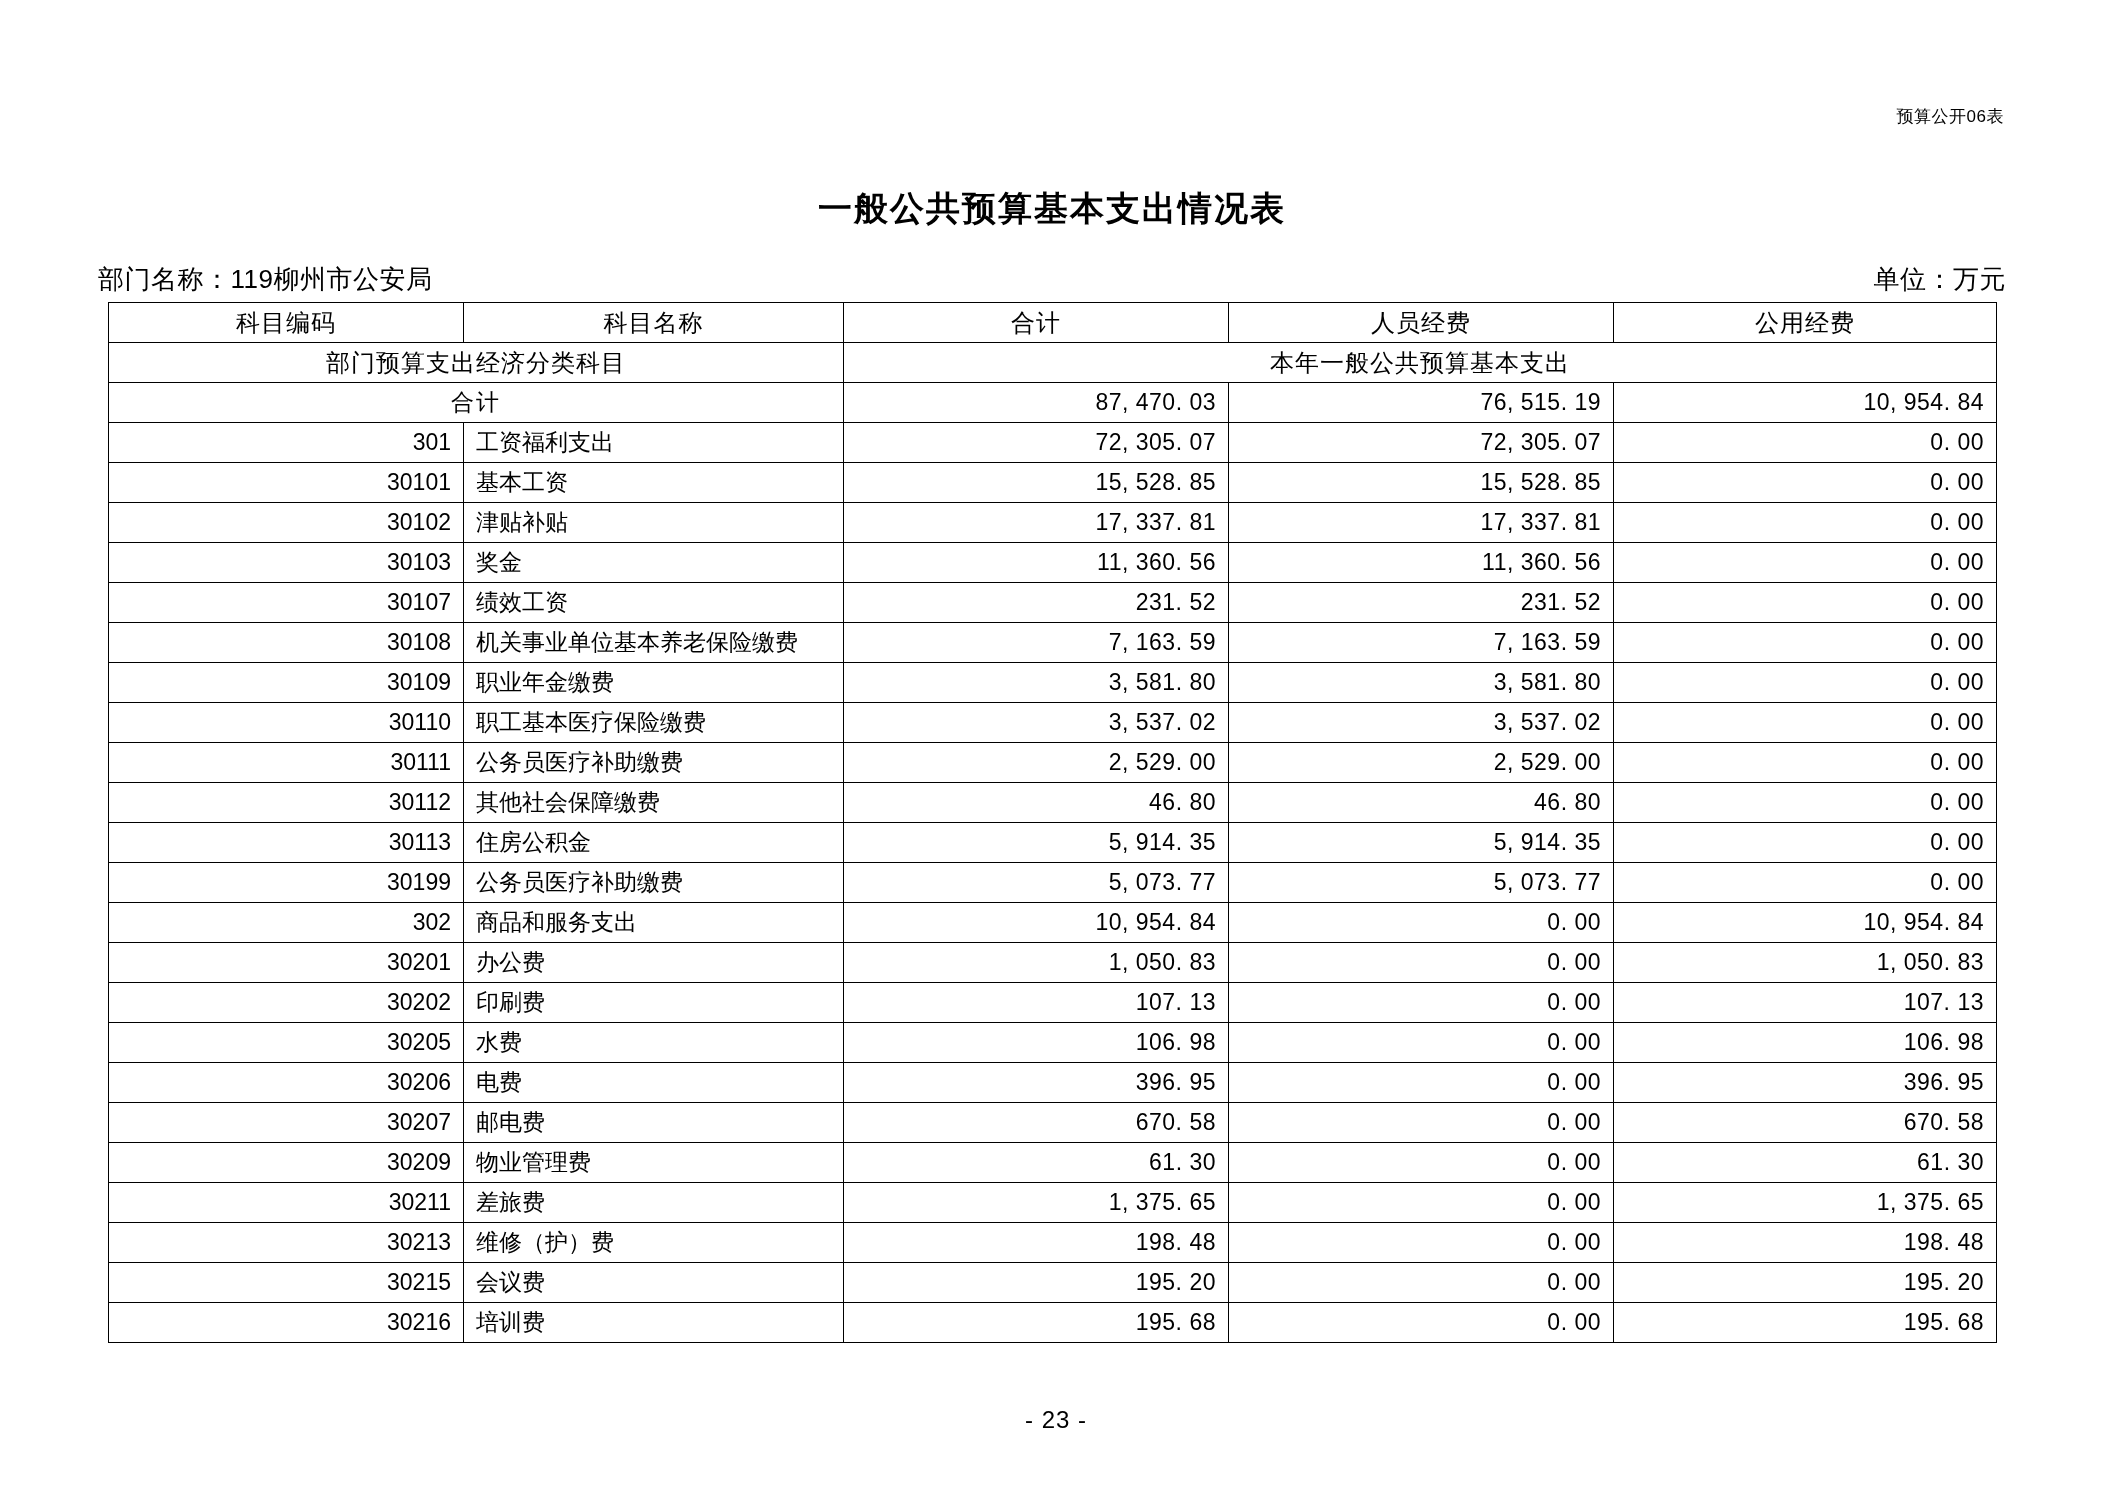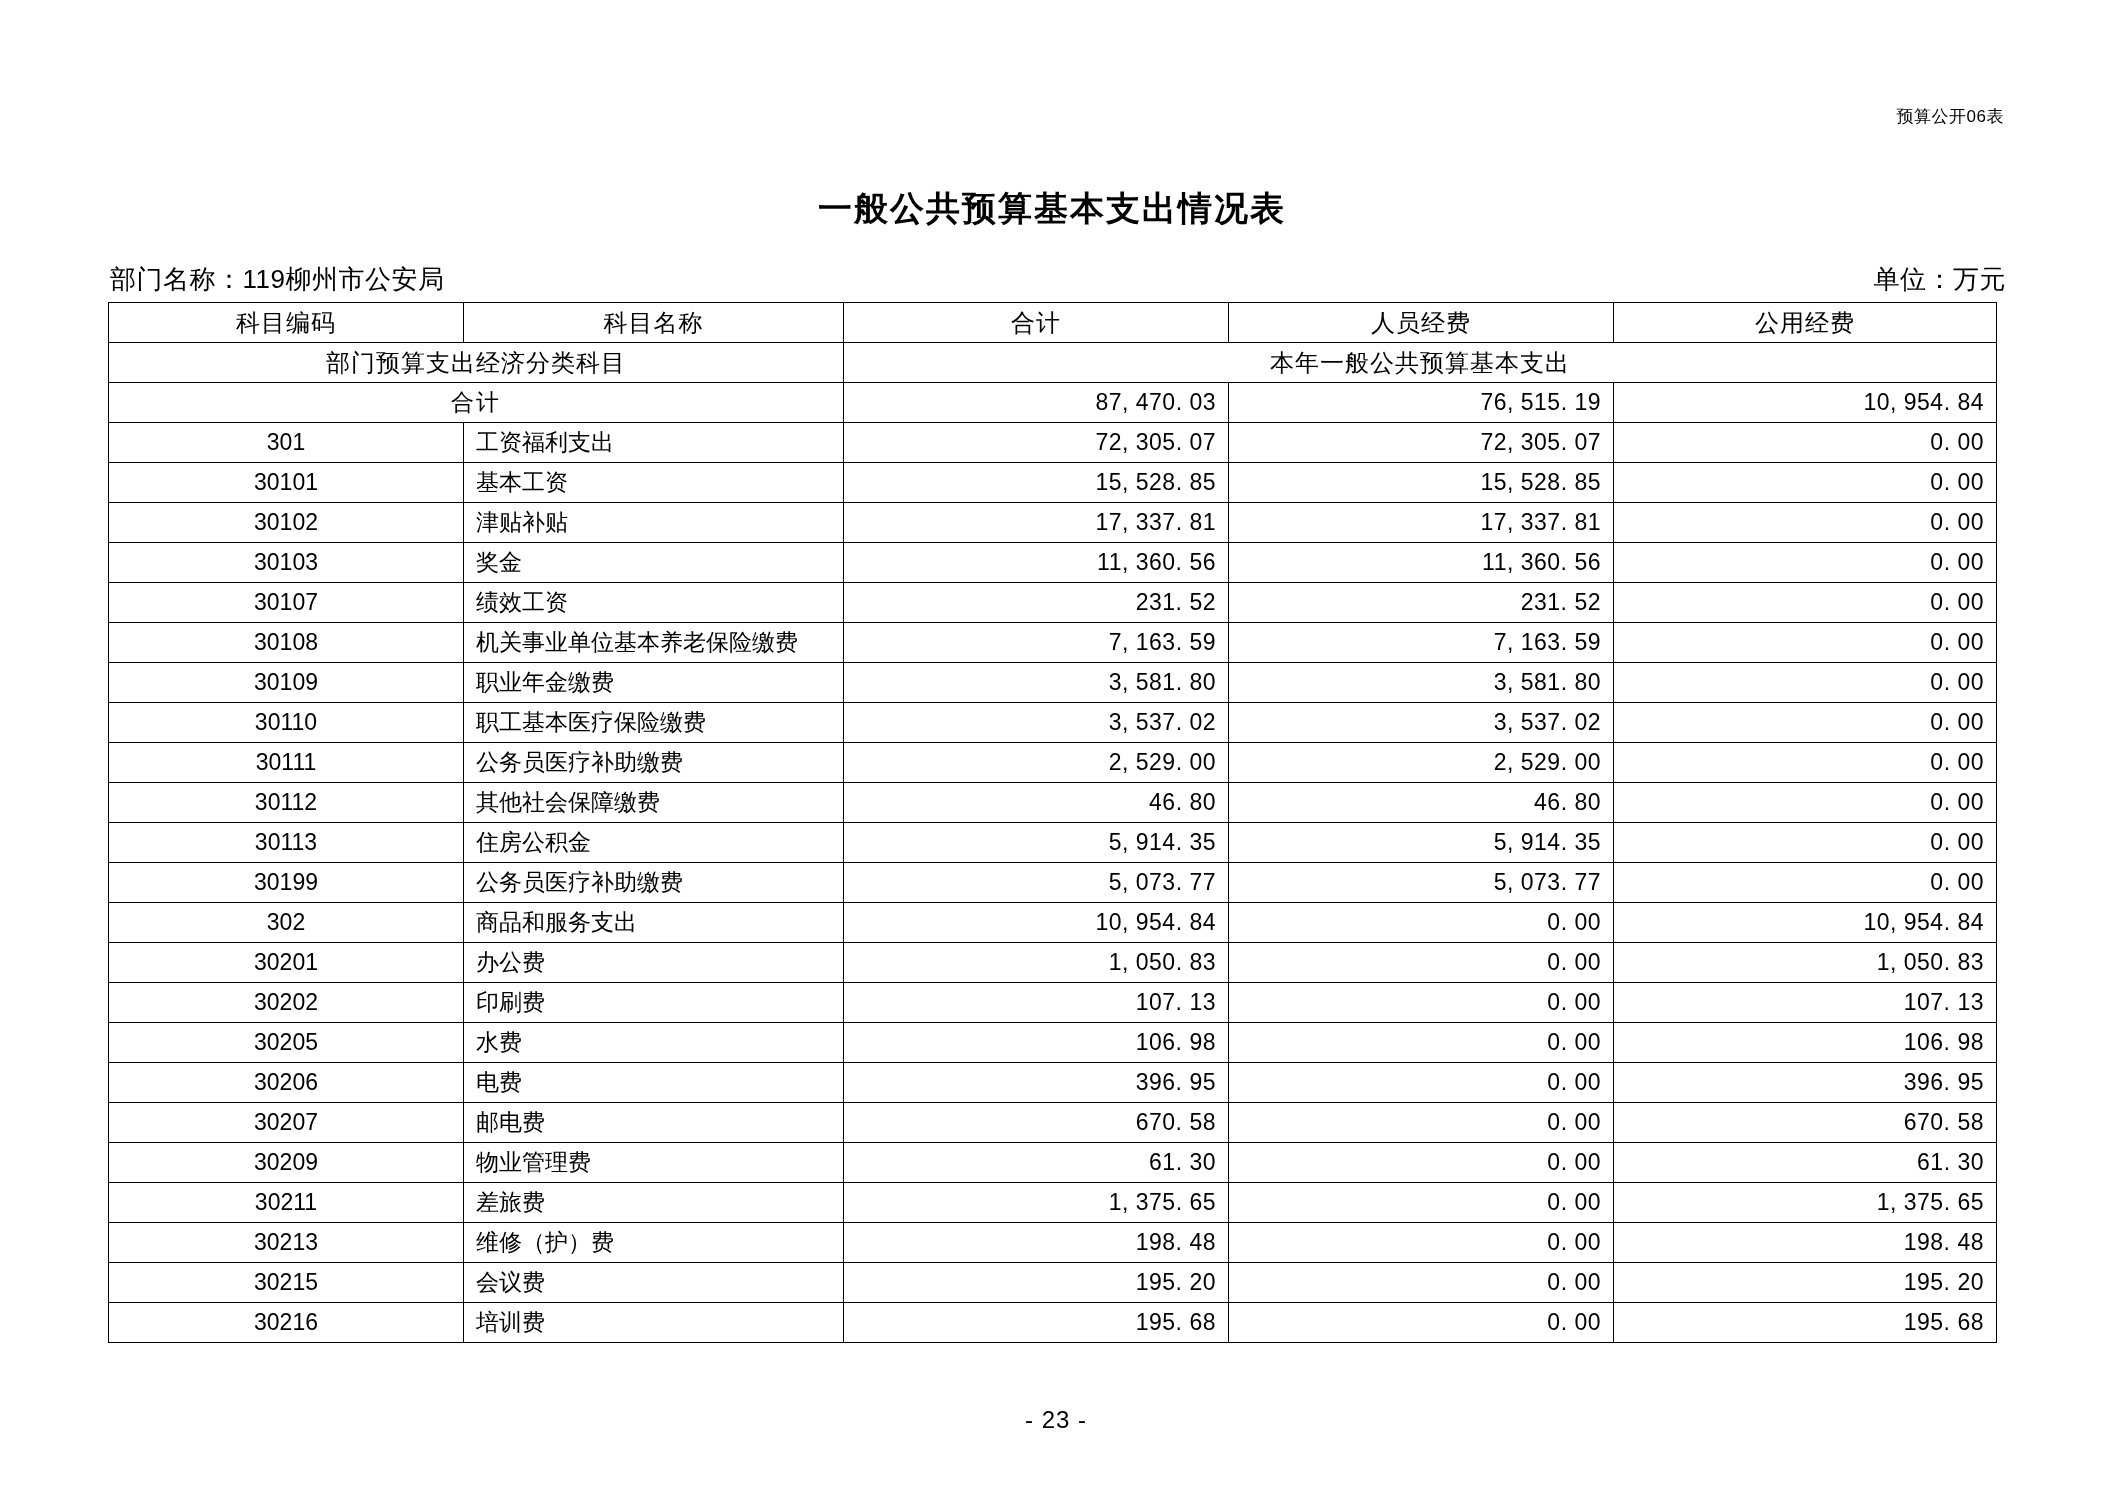--- a/index.html
+++ b/index.html
@@ -42,21 +42,20 @@
     position: absolute;
     top: 262px;
     left: 98px;
     width: 1908px;
     display: flex;
     justify-content: space-between;
     font-size: 26px;
   }
   .dept-name {
     letter-spacing: 0.5px;
-    margin-left: 12px;
   }
   .unit-name {
     letter-spacing: 0.5px;
   }
   table.budget {
     position: absolute;
     top: 302px;
     left: 108px;
     width: 1888px;
     border-collapse: collapse;
@@ -81,21 +80,21 @@
     font-size: 24px;
     letter-spacing: 1px;
   }
   .num {
     text-align: right;
     font-family: "Liberation Sans", sans-serif;
     letter-spacing: 0.5px;
     padding-right: 22px;
   }
   .code {
-    text-align: center;
+    text-align: right;
     padding-left: 20px;
   }
   .name {
     text-align: left;
     padding-left: 52px;
   }
   .rowtotal-label {
     text-align: center;
     letter-spacing: 2px;
   }

